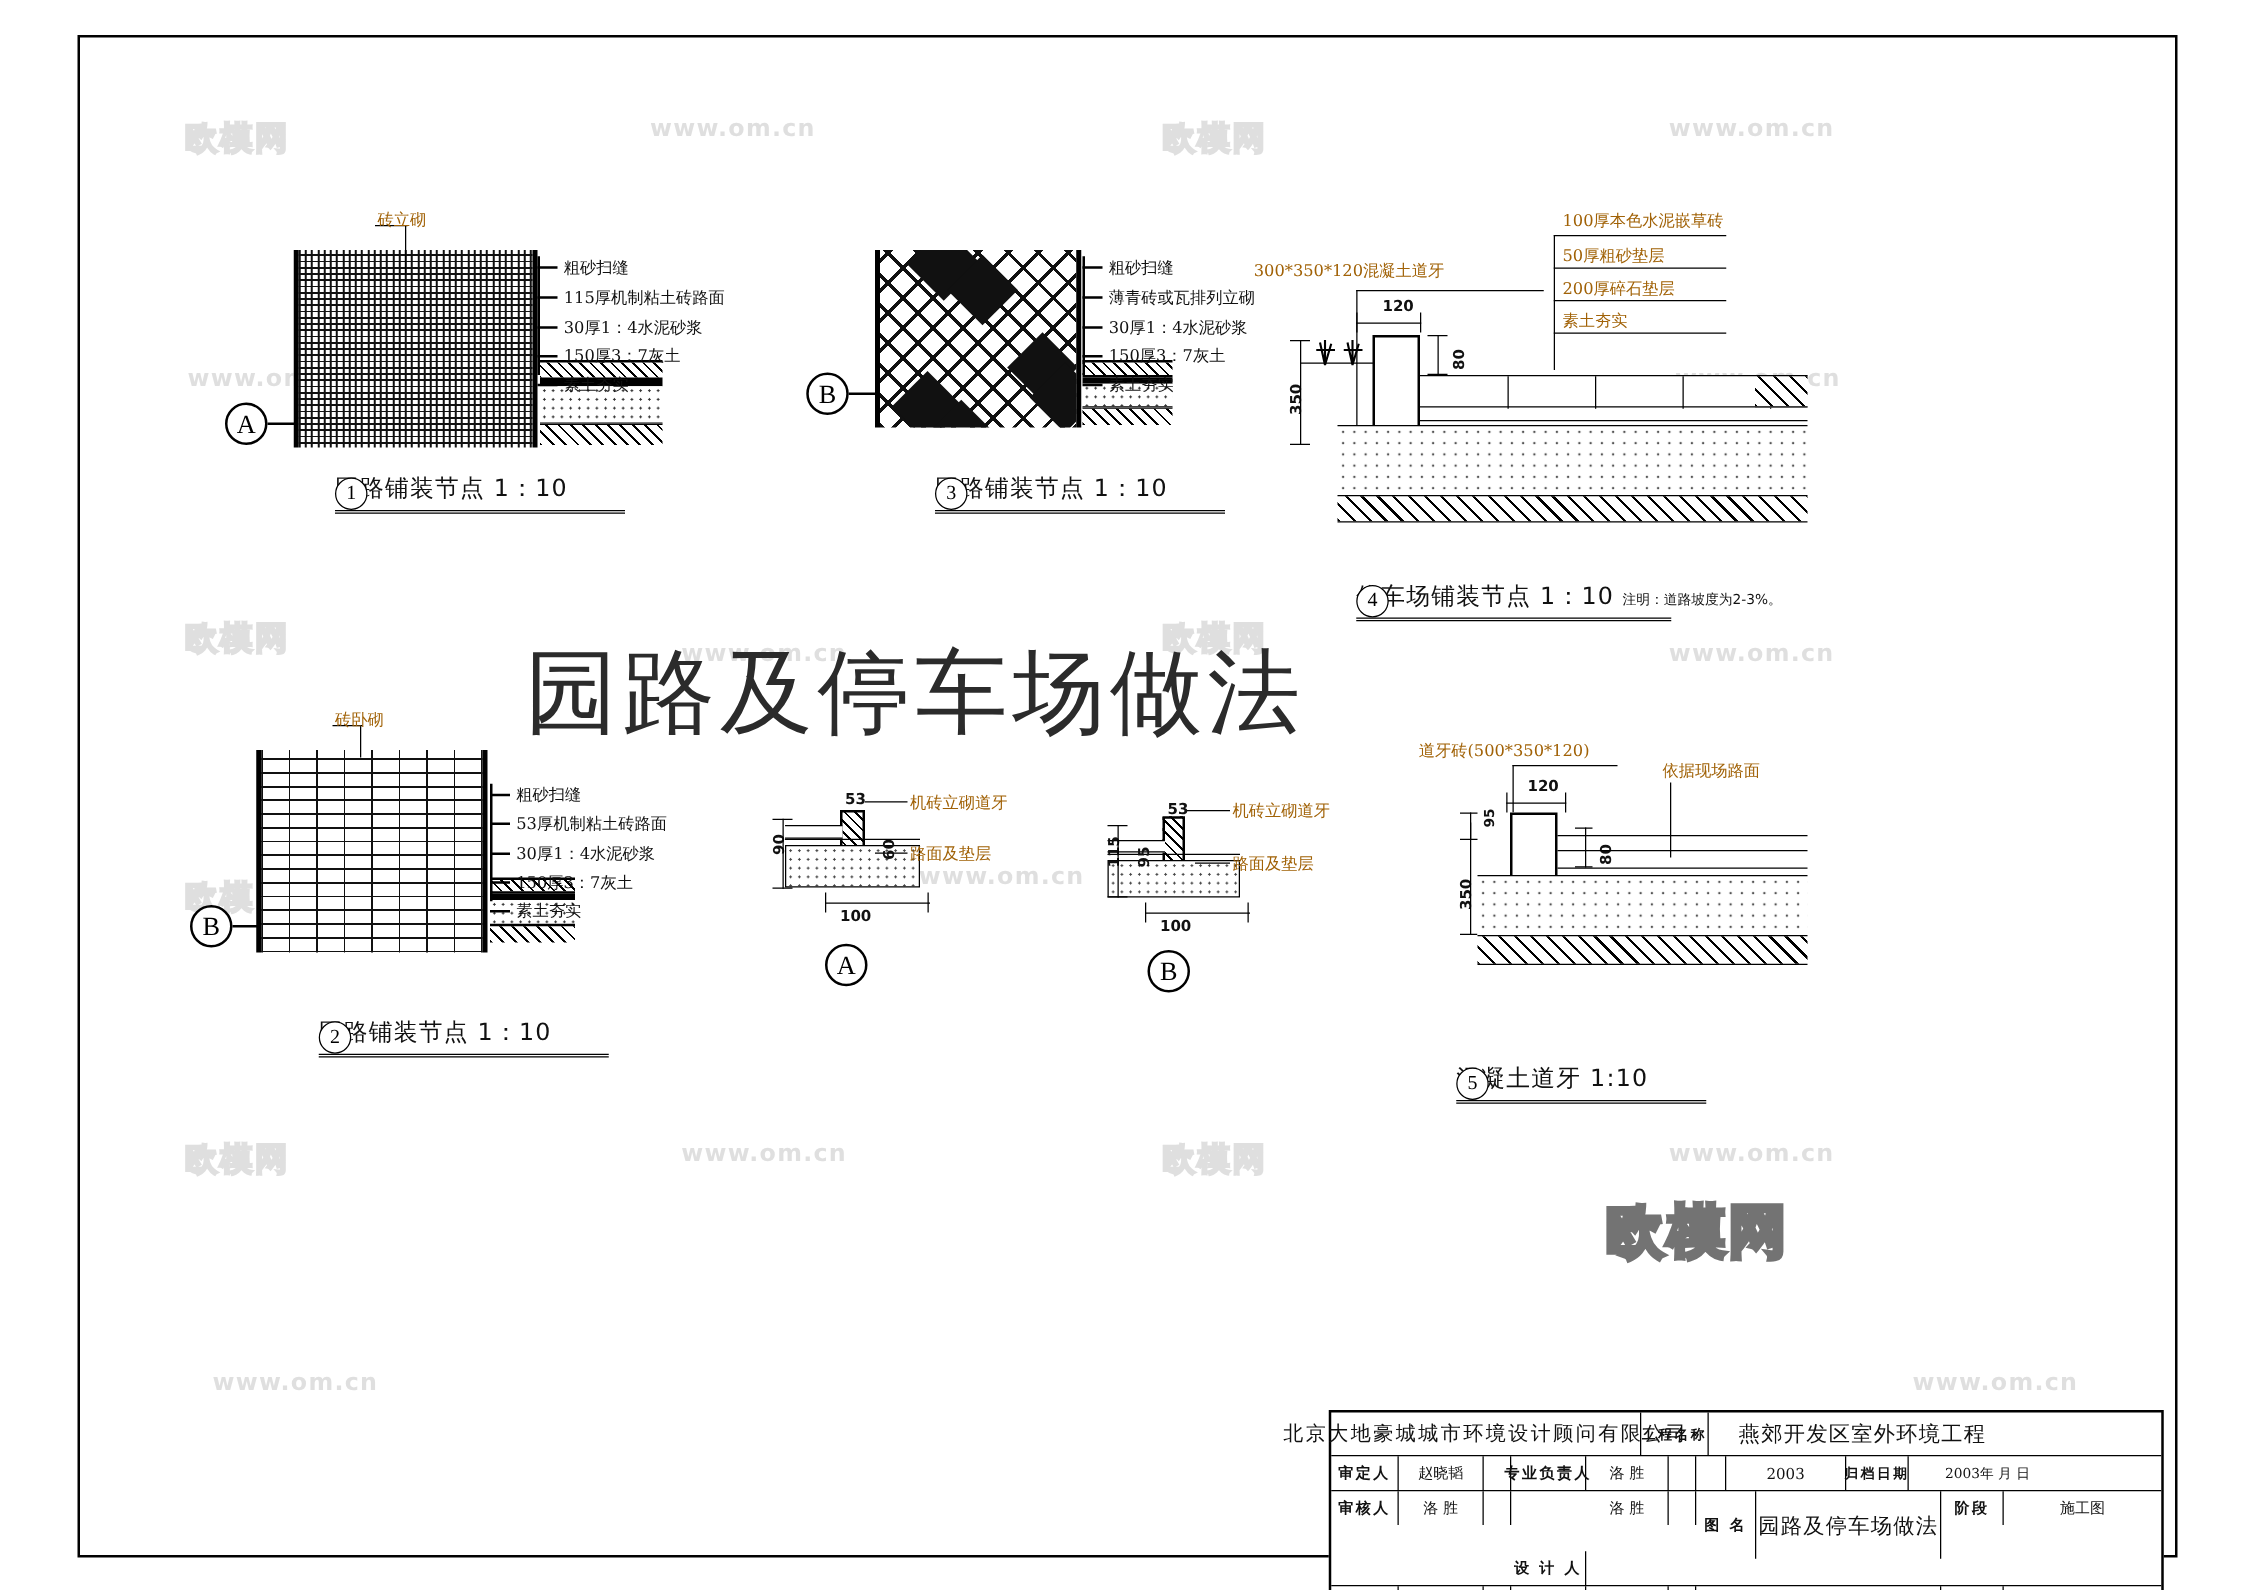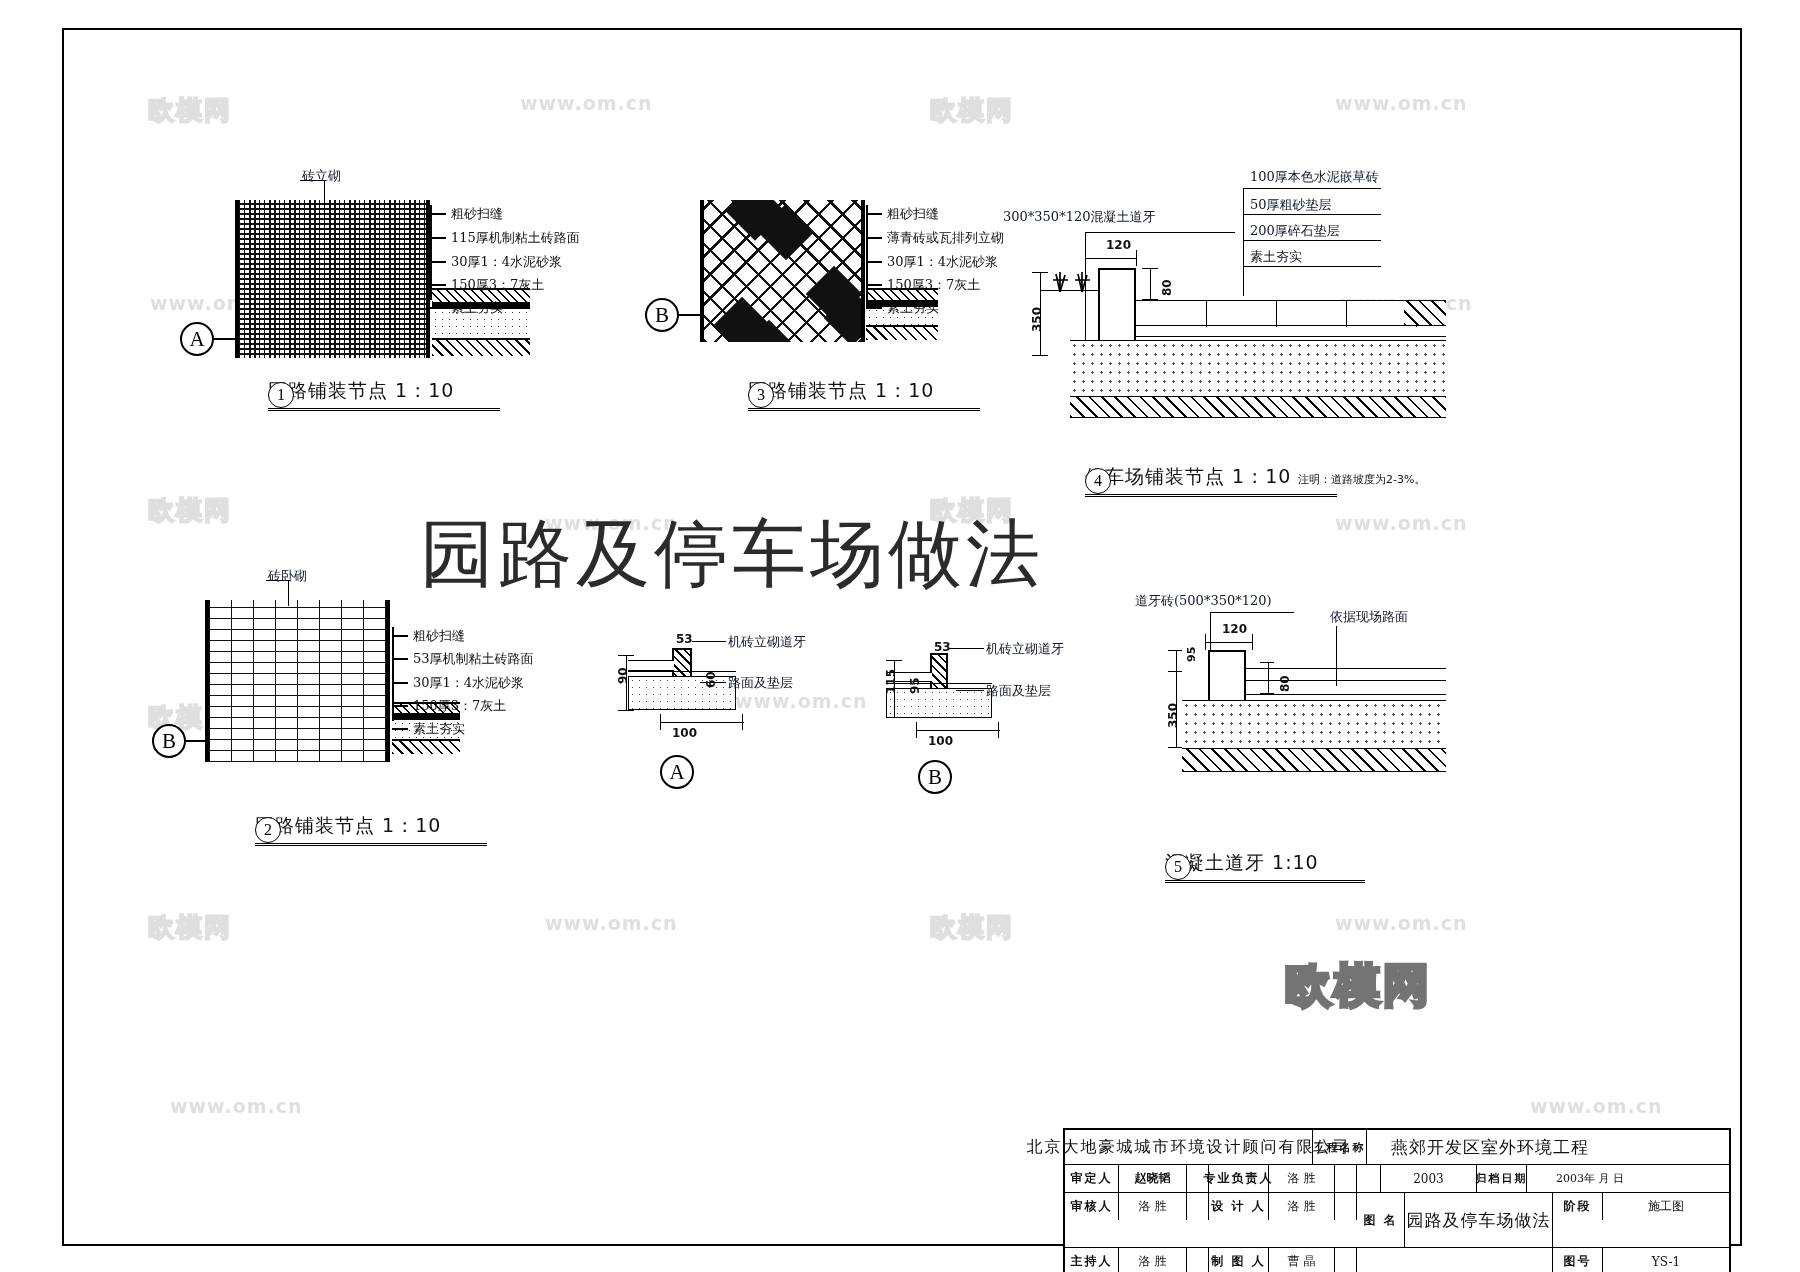--- a/index.html
+++ b/index.html
@@ -109,21 +109,21 @@
   .caption .captext {
     font-size:19px; color:#111; white-space:nowrap;
     padding-bottom:4px; border-bottom:3px double #000; padding-right:46px; letter-spacing:1px;
     font-family:"DejaVu Sans", sans-serif;
   }
   .capnote { position:absolute; font-size:11px; color:#111; white-space:nowrap; font-family:"DejaVu Sans", sans-serif;text-align:center; }
 
   
   .dim { position:absolute; font-size:12px; color:#111; font-family:"DejaVu Sans", sans-serif; font-weight:bold; white-space:nowrap; }
   .dim.vert { transform: rotate(-90deg); transform-origin: left top; }
-  .lbl { position:absolute; font-size:13px; color:#0f172a; white-space:nowrap; font-family:"DejaVu Serif", serif; }
+  .lbl { position:absolute; font-size:13px; color:#a16207; white-space:nowrap; font-family:"DejaVu Serif", serif; }
 
   
   .elev { position:absolute; }
   .curbblock { position:absolute; background:#fff; border:2px solid #000; }
   .pavestrip { position:absolute; background:#fff; border-top:1.6px solid #000; border-bottom:1.6px solid #000; }
   .concmass { position:absolute; background:#fff; border:1.6px solid #000;
      background-image: radial-gradient(circle, #444 0.9px, transparent 1px); background-size:7px 7px; }
   .gravel { position:absolute; background:#fff; border-top:1.6px solid #000;
      background-image: radial-gradient(circle, #555 1.1px, transparent 1.2px); background-size:9px 9px; }
   .hatchband { position:absolute; background:#fff; border-top:1.6px solid #000; border-bottom:1.6px solid #000;
@@ -485,36 +485,36 @@
 
 <div class="tblock">
   <div class="tbrow">
     <div class="tbc name" style="width:248px; height:34px;">北京大地豪城城市环境设计顾问有限公司</div>
     <div class="tbc hd" style="width:54px; height:34px; font-size:11px;">工程名称</div>
     <div class="tbc big" style="width:246px; height:34px;">燕郊开发区室外环境工程</div>
   </div>
 
   <div class="tbrow">
     <div class="tbc hd" style="width:54px; height:27px;">审定人</div>
-    <div class="tbc" style="width:68px; height:27px;font-weight:bold;">赵晓韬</div>
+    <div class="tbc" style="width:68px; height:27px;">赵晓韬</div>
     <div class="tbc" style="width:22px; height:27px;"></div>
     <div class="tbc hd" style="width:60px; height:27px;">专业负责人</div>
     <div class="tbc" style="width:66px; height:27px;">洛  胜</div>
     <div class="tbc" style="width:22px; height:27px;"></div>
     <div class="tbc" style="width:24px; height:27px;"></div>
     <div class="tbc" style="width:96px; height:27px;">2003</div>
     <div class="tbc hd" style="width:50px; height:27px; font-size:11px;">归档日期</div>
     <div class="tbc" style="width:126px; height:27px; font-size:11px;">2003年    月    日</div>
   </div>
 
   <div class="tbrow">
     <div class="tbc hd" style="width:54px; height:27px;">审核人</div>
     <div class="tbc" style="width:68px; height:27px;">洛  胜</div>
     <div class="tbc" style="width:22px; height:27px;"></div>
-    <div class="tbc hd" style="width:60px; height:27px;">设 计 人</div>
+    <div class="tbc hd" style="width:60px; height:27px;margin-top:48px;">设 计 人</div>
     <div class="tbc" style="width:66px; height:27px;">洛  胜</div>
     <div class="tbc" style="width:22px; height:27px;"></div>
     <div class="tbc hd" style="width:48px; height:54px; border-right:1.6px solid #000;">图  名</div>
     <div class="tbc big" style="width:148px; height:54px;">园路及停车场做法</div>
     <div class="tbc hd" style="width:50px; height:27px;">阶段</div>
     <div class="tbc" style="width:126px; height:27px;">施工图</div>
   </div>
 
   <div class="tbrow">
     <div class="tbc hd" style="width:54px; height:27px;">主持人</div>

